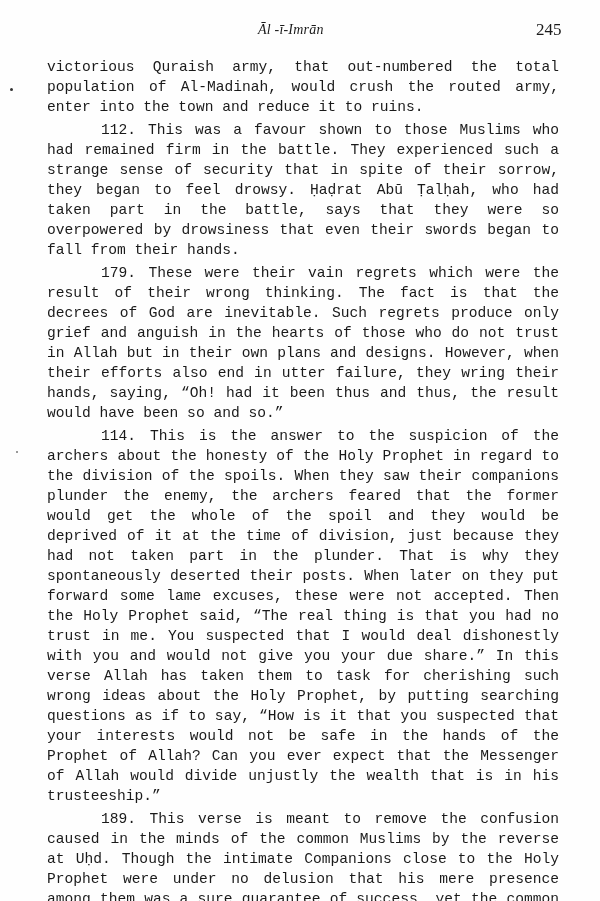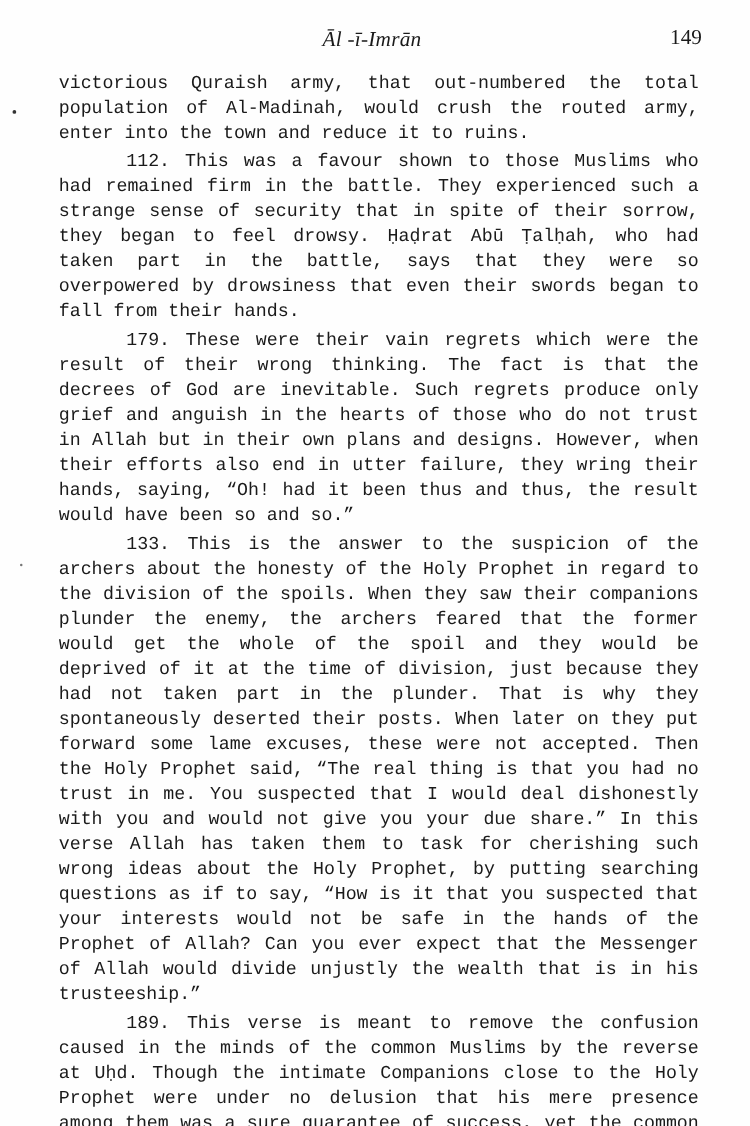--- a/index.html
+++ b/index.html
@@ -28,21 +28,21 @@
       top: 20px;
       left: 0;
       width: 600px;
       height: 22px;
     }
     .running-title {
       position: absolute;
       left: 258px;
       top: 2px;
       font-style: italic;
-      font-size: 17px;
+      font-size: 14px;
       letter-spacing: 0.2px;
     }
     .page-number {
       position: absolute;
       left: 536px;
       top: 0px;
       font-size: 17px;
     }
     .body-text {
       position: absolute;
@@ -72,38 +72,38 @@
       background: #333;
     }
   </style>
 </head>
 <body>
 
 <div class="page">
 
   <div class="running-head">
     <span class="running-title">Āl -ī-Imrān</span>
-    <span class="page-number">149</span>
+    <span class="page-number">245</span>
   </div>
 
   <div class="body-text">
     <p class="cont">victorious Quraish army, that out-numbered the total population of Al-Madinah, would crush the routed army, enter into the town and reduce it to ruins.</p>
 
     <p class="note">
       <span>112.</span>
       <span>This was a favour shown to those Muslims who had remained firm in the battle. They experienced such a strange sense of security that in spite of their sorrow, they began to feel drowsy. Ḥaḍrat Abū Ṭalḥah, who had taken part in the battle, says that they were so overpowered by drowsiness that even their swords began to fall from their hands.</span>
     </p>
 
     <p class="note">
       <span>179.</span>
       <span>These were their vain regrets which were the result of their wrong thinking. The fact is that the decrees of God are inevitable. Such regrets produce only grief and anguish in the hearts of those who do not trust in Allah but in their own plans and designs. However, when their efforts also end in utter failure, they wring their hands, saying, “Oh! had it been thus and thus, the result would have been so and so.”</span>
     </p>
 
     <p class="note">
-      <span>133.</span>
+      <span>114.</span>
       <span>This is the answer to the suspicion of the archers about the honesty of the Holy Prophet in regard to the division of the spoils. When they saw their companions plunder the enemy, the archers feared that the former would get the whole of the spoil and they would be deprived of it at the time of division, just because they had not taken part in the plunder. That is why they spontaneously deserted their posts. When later on they put forward some lame excuses, these were not accepted. Then the Holy Prophet said, “The real thing is that you had no trust in me. You suspected that I would deal dishonestly with you and would not give you your due share.” In this verse Allah has taken them to task for cherishing such wrong ideas about the Holy Prophet, by putting searching questions as if to say, “How is it that you suspected that your interests would not be safe in the hands of the Prophet of Allah? Can you ever expect that the Messenger of Allah would divide unjustly the wealth that is in his trusteeship.”</span>
     </p>
 
     <p class="note">
       <span>189.</span>
       <span>This verse is meant to remove the confusion caused in the minds of the common Muslims by the reverse at Uḥd. Though the intimate Companions close to the Holy Prophet were under no delusion that his mere presence among them was a sure guarantee of success, yet the common Muslims were suffering from this misunderstanding. They thought that the disbelievers could in no way win a victory over them because the Holy Prophet was present among them and the help and succour of Allah was with them. Therefore, when contrary to their expectations, they met with a reverse at Uḥd, they began to ask questions like this: why has this misfortune befallen us, who were fighting for the cause of Allah, and that, too, at the hands of the disbelievers, who had come to destroy Islam? Above all, they could not understand this because Allah had promised to help and succour them and the Holy Prophet was himself present in the battlefield. They have been told that they themselves were responsible for the disaster.</span>
     </p>
   </div>
 
   <span class="speck" style="left:10px; top:88px;"></span>

